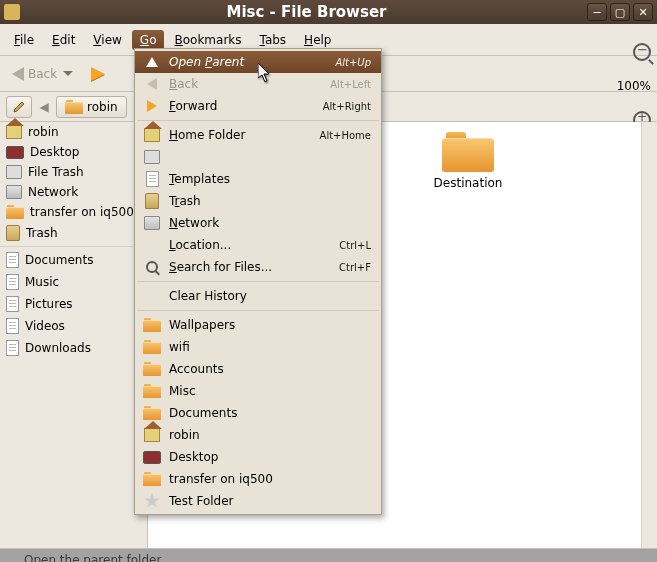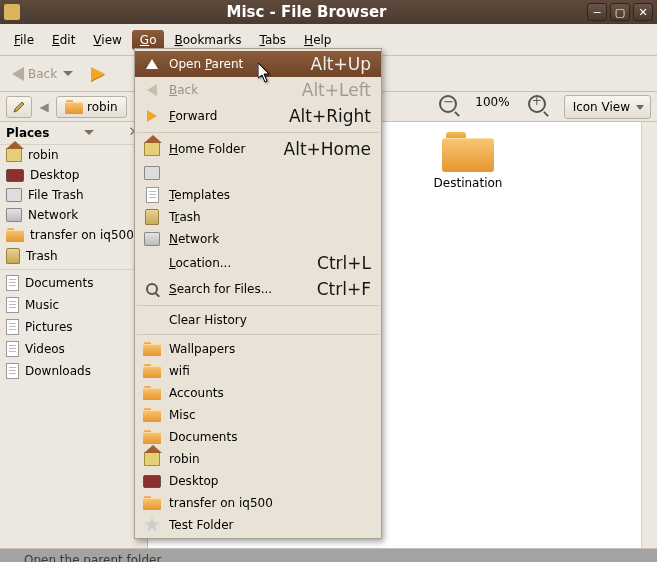--- a/index.html
+++ b/index.html
@@ -24,21 +24,21 @@
 .tbtn.disabled { color: #9c9487; }
 .tbtn .arrow-left { width: 0; height: 0; border-top: 7px solid transparent; border-bottom: 7px solid transparent; border-right: 12px solid #b5ac9d; }
 .tbtn .arrow-right { width: 0; height: 0; border-top: 7px solid transparent; border-bottom: 7px solid transparent; border-left: 14px solid #f5a623; filter: drop-shadow(0 1px 0 #b57010); }
 .dd { width: 10px; height: 6px; border-left: 5px solid transparent; border-right: 5px solid transparent; border-top: 5px solid #7a7265; margin-left: 2px; }
 
 
 .locbar { height: 30px; background: #ece8e0; border-bottom: 1px solid #c8c0b4; display: flex; align-items: center; padding: 0 6px; gap: 6px; }
 .pencil-btn { width: 26px; height: 22px; border: 1px solid #b8b0a2; border-radius: 3px; display: flex; align-items: center; justify-content: center; background: linear-gradient(to bottom,#f8f5ef,#e4dfd4); cursor: pointer; }
 .path-btn { height: 22px; border: 1px solid #b8b0a2; border-radius: 3px; padding: 0 8px; display: flex; align-items: center; gap: 4px; background: linear-gradient(to bottom,#f8f5ef,#e4dfd4); cursor: pointer; }
 .path-arrow { width: 12px; height: 22px; display: flex; align-items: center; justify-content: center; color: #888; }
-.zoom-group { display: flex; align-items: flex-start; gap: 18px; margin-left: auto; }
+.zoom-group { display: flex; align-items: flex-end; gap: 18px; margin-left: auto; flex-direction: column; }
 .zoom-btn { width: 18px; height: 18px; border: 2px solid #555; border-radius: 50%; position: relative; cursor: pointer; }
 .zoom-btn::after { content: ""; position: absolute; width: 6px; height: 2px; background: #555; bottom: -4px; right: -5px; transform: rotate(45deg); }
 .zoom-btn.minus::before { content: "−"; position: absolute; top: -3px; left: 2px; font-size: 13px; color: #555; }
 .zoom-btn.plus::before { content: "+"; position: absolute; top: -3px; left: 2px; font-size: 12px; color: #555; }
 .view-select { height: 24px; border: 1px solid #b8b0a2; border-radius: 3px; padding: 0 20px 0 8px; display: flex; align-items: center; background: linear-gradient(to bottom,#f8f5ef,#e4dfd4); position: relative; cursor: pointer; }
 .view-select::after { content: ""; position: absolute; right: 6px; top: 9px; border-left: 4px solid transparent; border-right: 4px solid transparent; border-top: 5px solid #666; }
 
 
 .body { display: flex; height: calc(562px - 24px - 24px - 36px - 30px - 22px); }
 .sidebar { width: 148px; background: #ece8e0; border-right: 1px solid #c8c0b4; }
@@ -64,24 +64,24 @@
 .net-icon { width: 16px; height: 14px; background: linear-gradient(#e4e4e4,#bcbcbc); border: 1px solid #888; border-radius: 1px; }
 .trash-icon { width: 14px; height: 16px; background: linear-gradient(#e8d194,#c9a858); border: 1px solid #9c7f3e; border-radius: 2px 2px 1px 1px; }
 .doc-icon { width: 13px; height: 16px; background: #fff; border: 1px solid #999; position: relative; }
 .doc-icon::after { content: ""; position: absolute; top: 3px; left: 2px; right: 2px; height: 1px; background: #bbb; box-shadow: 0 3px 0 #bbb, 0 6px 0 #bbb; }
 .desktop-icon { width: 18px; height: 13px; background: #8b2f2f; border: 1px solid #555; border-radius: 2px; }
 .star-icon { width: 16px; height: 16px; background: #ccc; clip-path: polygon(50% 0%, 61% 35%, 98% 35%, 68% 57%, 79% 91%, 50% 70%, 21% 91%, 32% 57%, 2% 35%, 39% 35%); }
 
 
 .dropdown { position: absolute; top: 48px; left: 134px; width: 248px; background: #e9e2d6; border: 1px solid #a79f8f; box-shadow: 2px 3px 6px rgba(0,0,0,0.35); z-index: 100; padding: 2px 0; }
 .dd-item { display: flex; align-items: center; padding: 3px 10px 3px 8px; gap: 8px; cursor: pointer; min-height: 22px; }
-.dd-item.highlight { background: linear-gradient(to bottom,#8a5c3b,#6f4427); color: #fff; }
+.dd-item.highlight { background: linear-gradient(to bottom,#8a5c3b,#6f4427); color: #fff; font-style: italic; }
 .dd-item.disabled { color: #9c9487; }
 .dd-item .lbl { flex: 1; }
-.dd-item .accel { font-size: 17px; color: inherit; opacity: 0.9; }
+.dd-item .accel { font-size: 10px; color: inherit; opacity: 0.9; }
 .dd-sep { height: 1px; background: #cfc8ba; margin: 3px 2px; }
 .dd-icon-slot { width: 18px; height: 16px; display: flex; align-items: center; justify-content: center; }
 .dd-up { width: 0; height: 0; border-left: 6px solid transparent; border-right: 6px solid transparent; border-bottom: 10px solid #fff; }
 .dd-left { width: 0; height: 0; border-top: 6px solid transparent; border-bottom: 6px solid transparent; border-right: 10px solid #c7beab; }
 .dd-right { width: 0; height: 0; border-top: 6px solid transparent; border-bottom: 6px solid transparent; border-left: 10px solid #f5a623; }
 .dd-search { width: 12px; height: 12px; border: 2px solid #555; border-radius: 50%; position: relative; }
 .dd-search::after { content: ""; position: absolute; width: 5px; height: 2px; background: #555; bottom: -3px; right: -4px; transform: rotate(45deg); }
 
 
 .cursor { position: absolute; top: 63px; left: 258px; width: 14px; height: 20px; z-index: 200; pointer-events: none; }
@@ -144,25 +144,20 @@
     <span>100%</span>
     <div class="zoom-btn plus"></div>
     <div class="view-select">
       <span>Icon View</span>
     </div>
   </div>
 </div>
 
 <div class="body">
   <div class="sidebar">
-    <div class="sidebar-hdr">
-      <span>Places</span>
-      <span class="dd"></span>
-      <span class="close-x">✕</span>
-    </div>
     <div id="sidebar-items">
         <div class="side-item">
           <div class="home-icon"></div>
           <span>robin</span>
         </div>
         <div class="side-item">
           <div class="desktop-icon"></div>
           <span>Desktop</span>
         </div>
         <div class="side-item">

